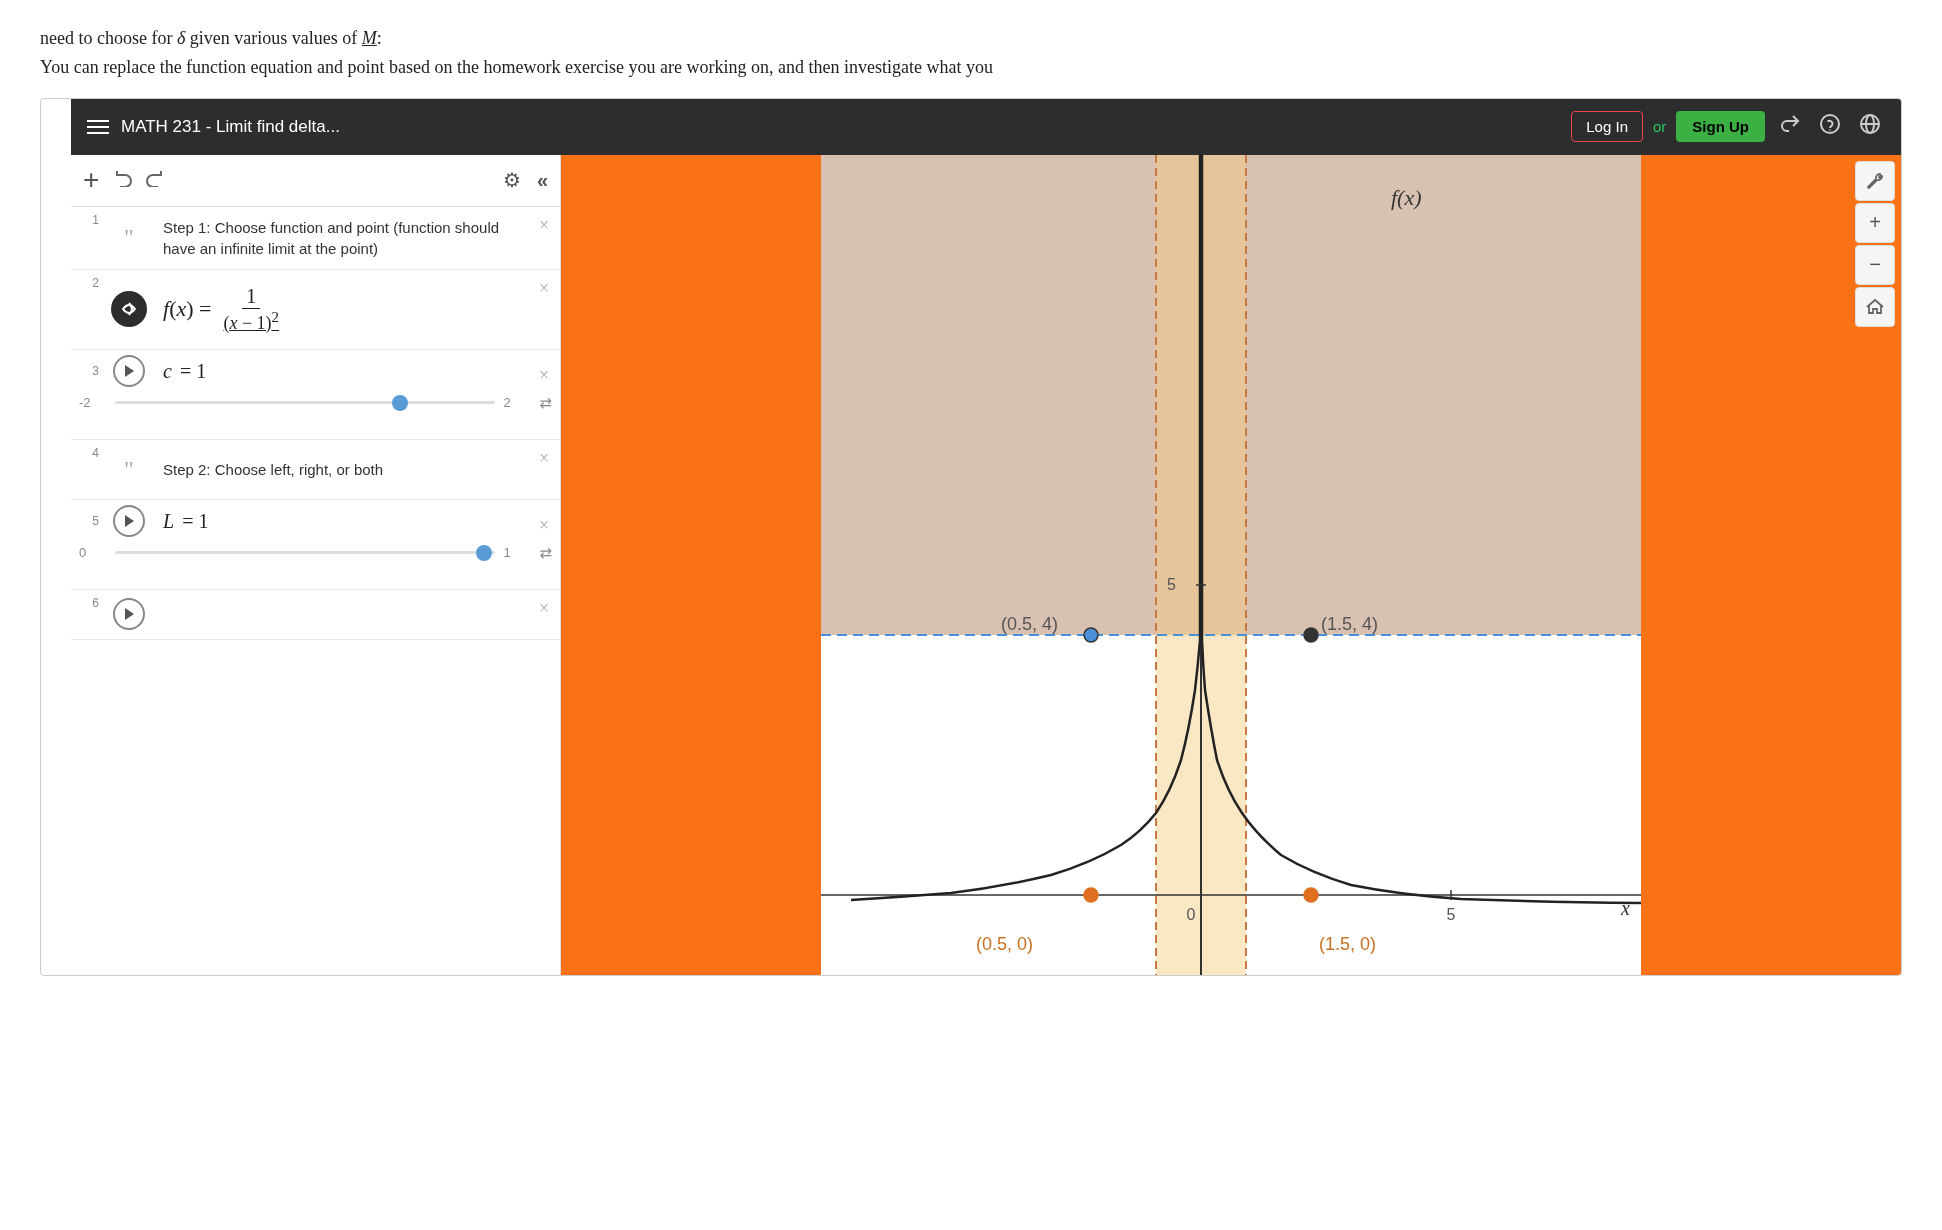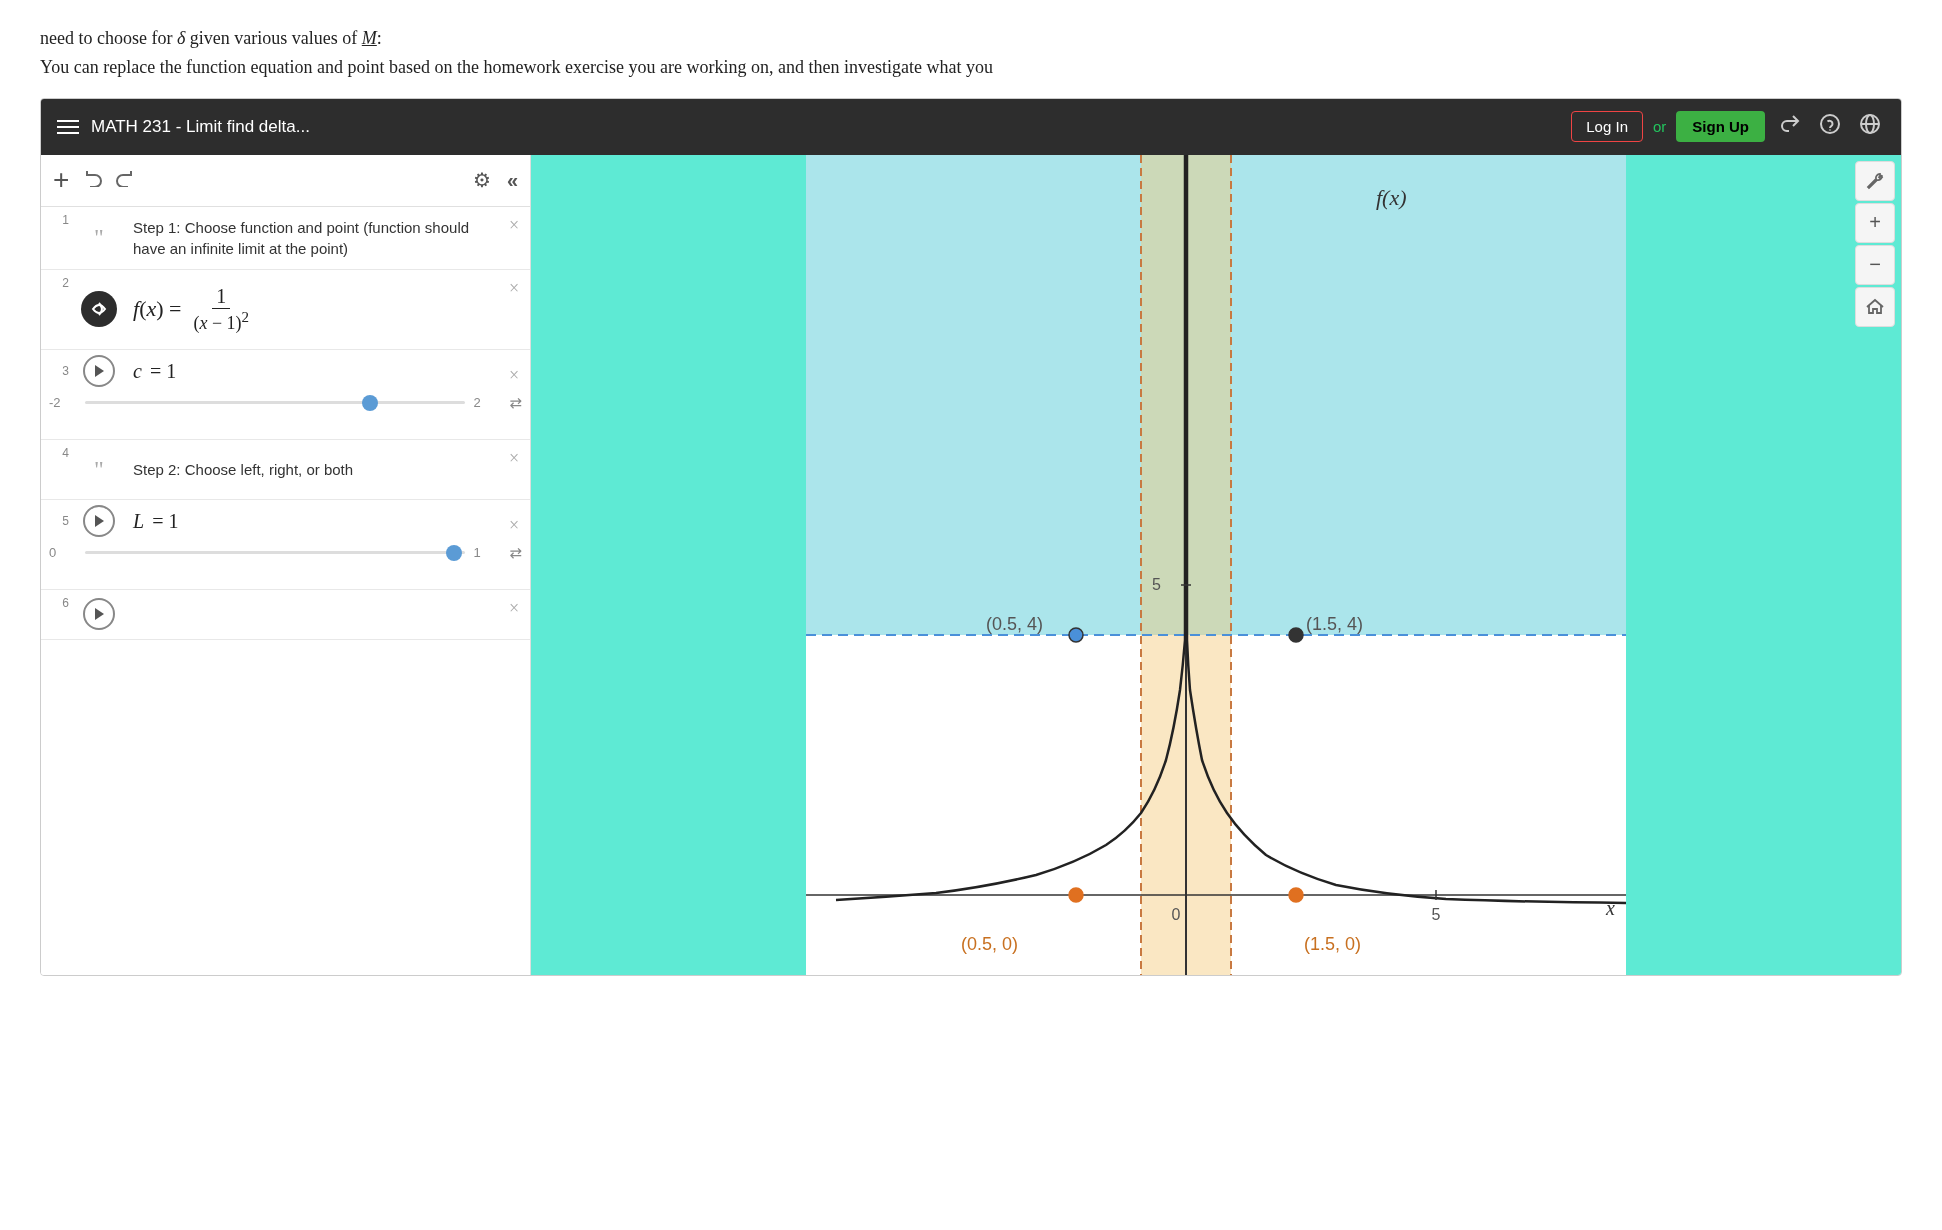--- a/index.html
+++ b/index.html
@@ -13,20 +13,21 @@
     .intro-text a {
       color: #1a6bbf;
       text-decoration: underline;
     }
 
     .desmos-container {
       margin: 0 40px;
       border: 1px solid #ccc;
       border-radius: 4px;
       overflow: hidden;
+      padding-left: 30px;
     }
 
     
     .desmos-header {
       background: #2d2d2d;
       display: flex;
       align-items: center;
       padding: 0 16px;
       height: 56px;
       gap: 12px;
@@ -224,20 +225,21 @@
       vertical-align: middle;
     }
     .fraction .numerator {
       border-bottom: 1px solid #222;
       padding: 0 4px;
       font-size: 20px;
     }
     .fraction .denominator {
       padding: 0 4px;
       font-size: 18px;
+      text-decoration: underline;
     }
     .slider-label {
       font-family: Arial, sans-serif;
       font-size: 13px;
       color: #888;
       min-width: 28px;
     }
 
     
     .play-btn {
@@ -264,21 +266,21 @@
       justify-content: center;
       color: #fff;
       font-size: 18px;
       font-weight: bold;
     }
 
     
     .graph-panel {
       flex: 1;
       position: relative;
-      background: #5eead4;
+      background: #f97316;
       overflow: hidden;
     }
 
     
     .right-toolbar {
       position: absolute;
       right: 0;
       top: 0;
       width: 52px;
       display: flex;

